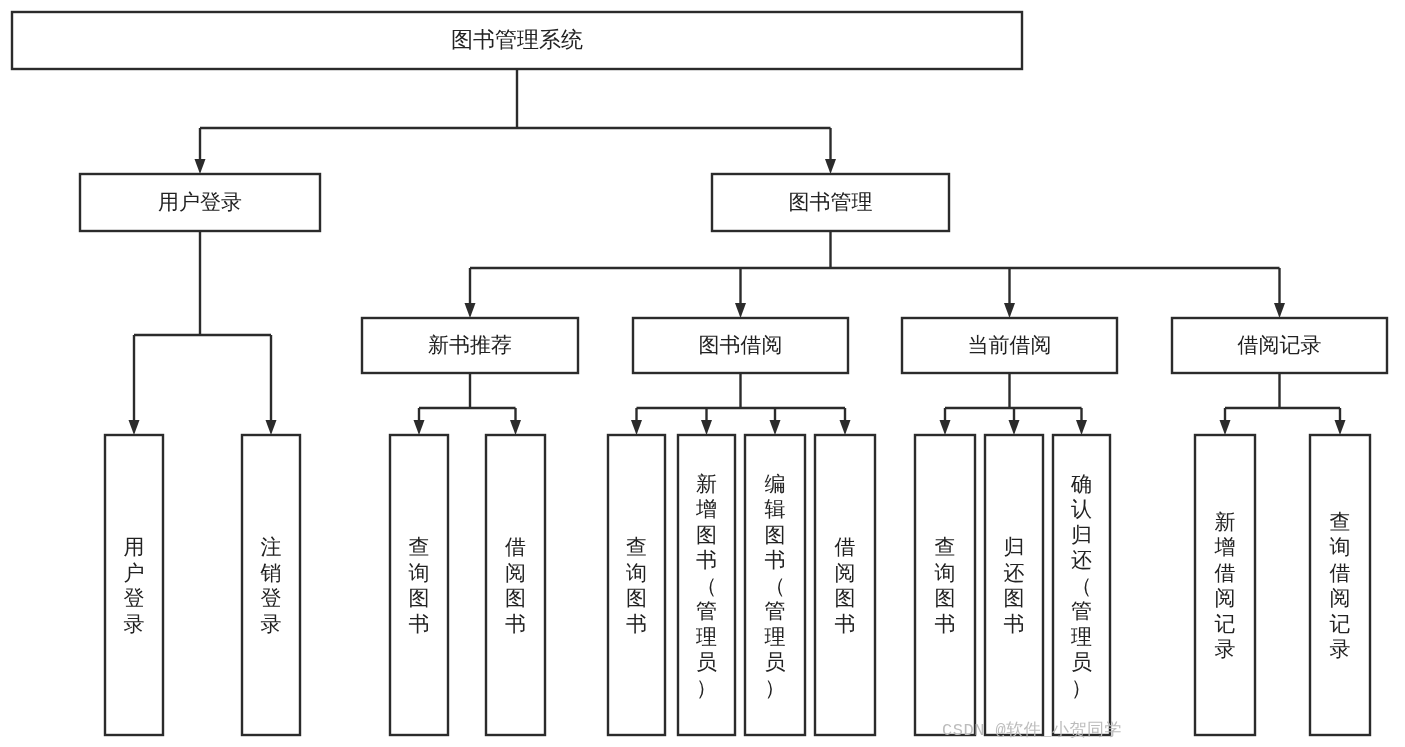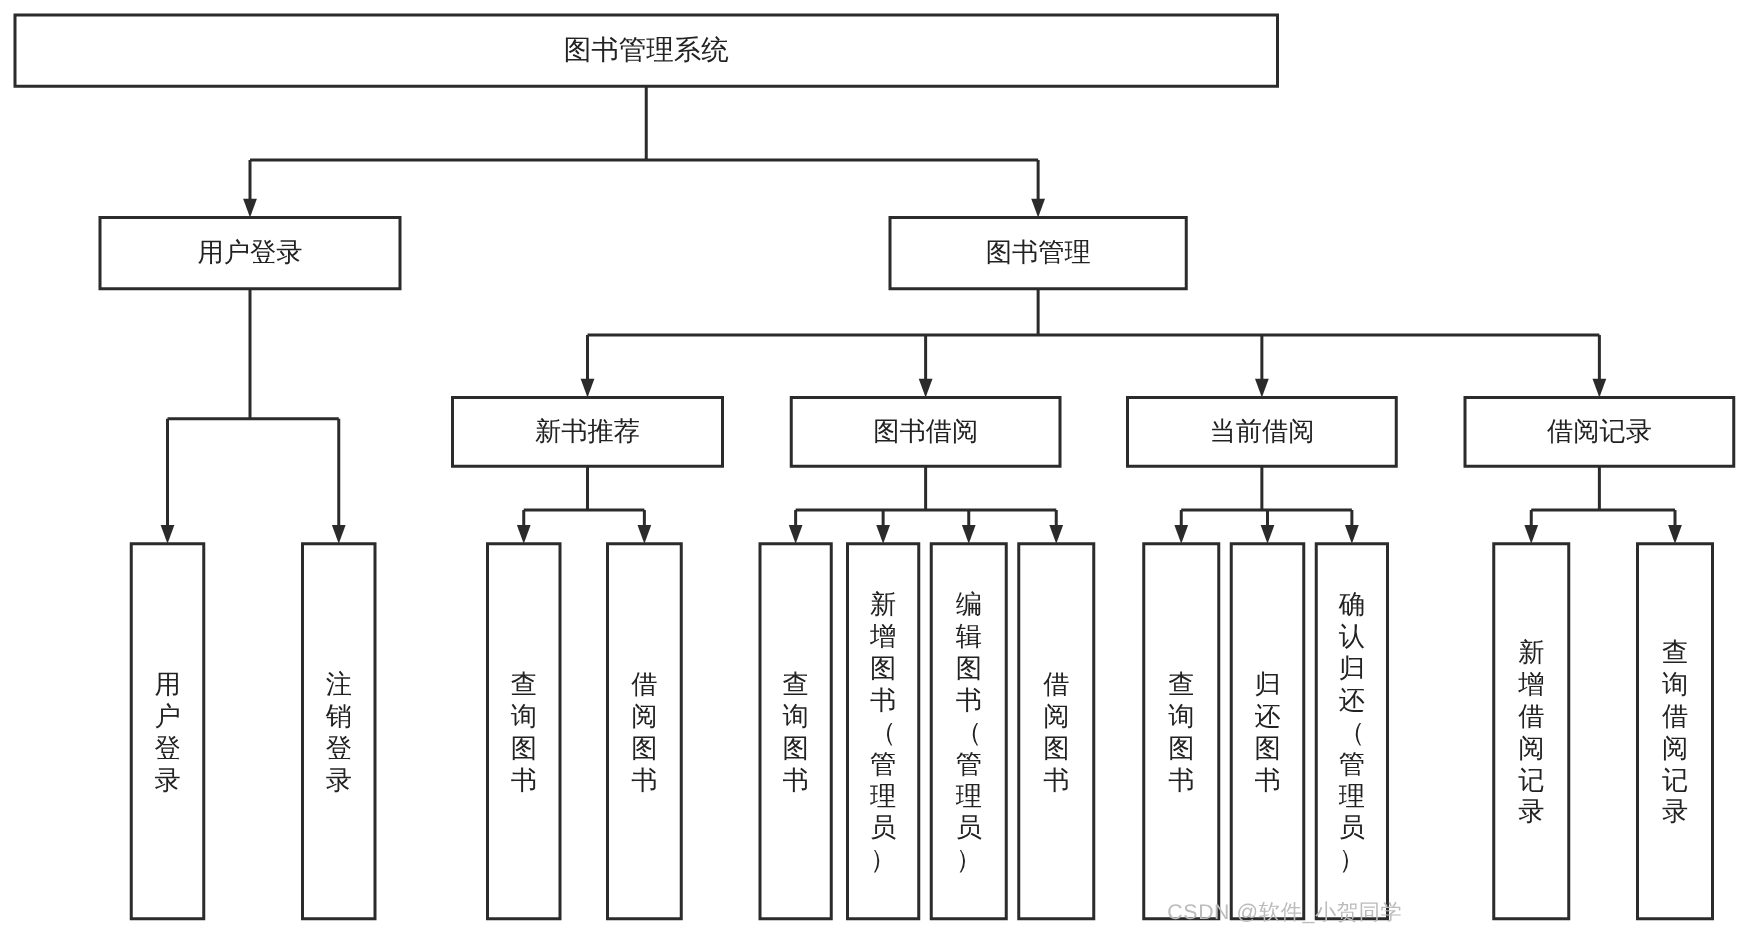--- a/index.html
+++ b/index.html
@@ -55,21 +55,21 @@
     stroke-linecap: butt;
   }
   .arrow-head {
     fill: #2b2b2b;
     stroke: none;
   }
   .watermark {
     position: absolute;
     right: 8px;
     bottom: 6px;
-    font-family: Liberation Sans, sans-serif;
+    font-family: Liberation Mono, monospace;
     font-size: 17px;
     color: #bcbcbc;
     letter-spacing: 0.5px;
     white-space: nowrap;
     pointer-events: none;
   }
 </style>
 </head>
 <body>
 

